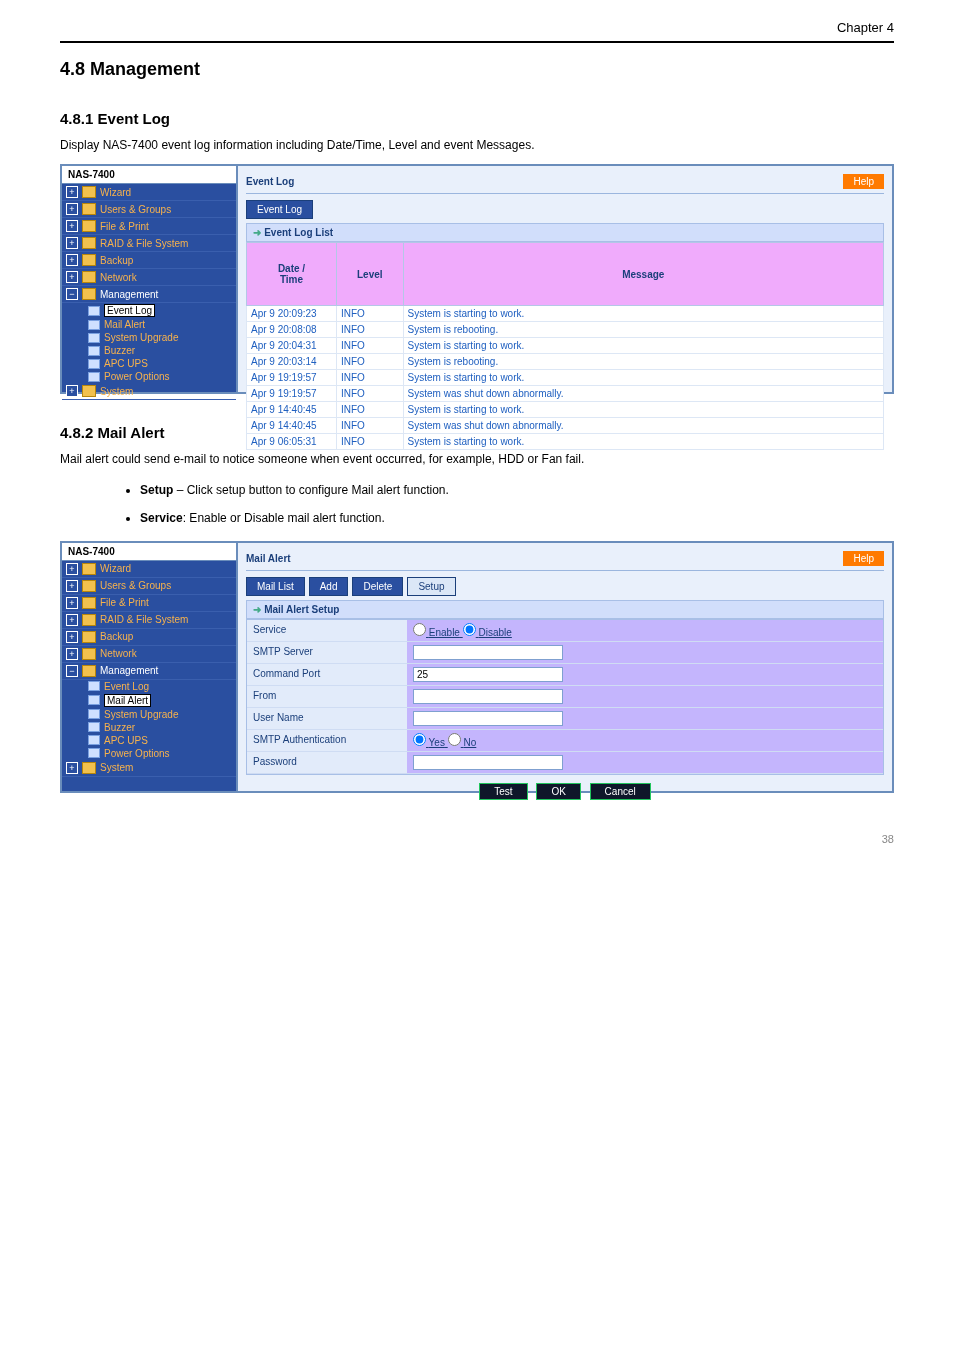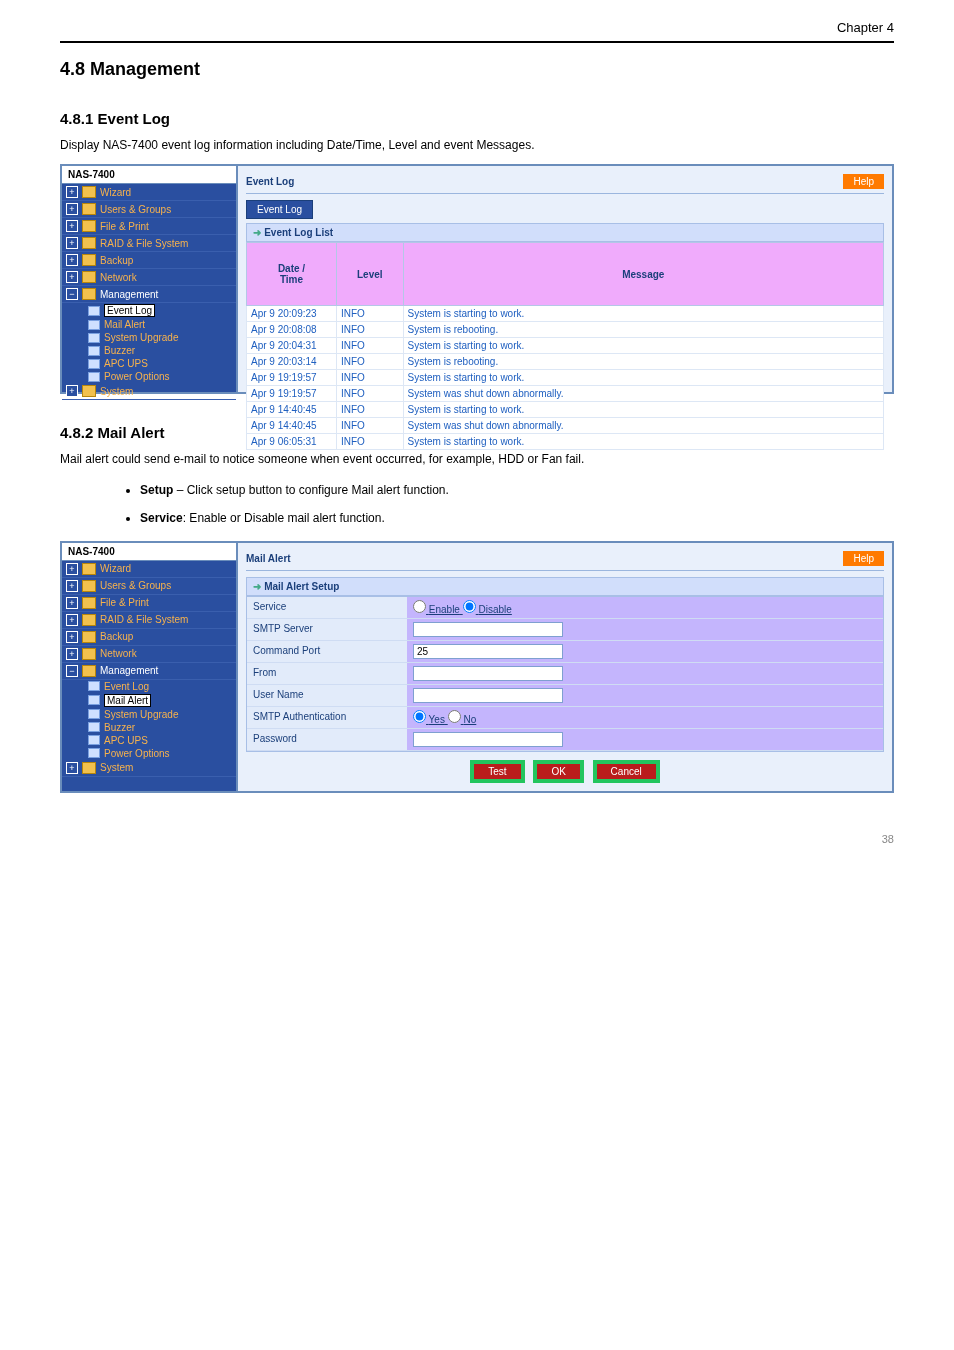--- a/index.html
+++ b/index.html
@@ -32,21 +32,21 @@
   .subttl::before { content:"➜ "; color:#4a8; }
   .eltbl { width:100%; border-collapse:collapse; font-size:10px;}
   .eltbl th { background:#f0abfc; color:#1b3f7a; padding:20px; border:1px solid #b4c7e7;margin-top:12px; }
   .eltbl td { background:#fff; color:#2060c0; padding:2px 4px; border:1px solid #dde7f5;}
   .form { border:1px solid #a8bfe6;}
   .frow { display:flex; border-bottom:1px solid #cfdcf3; }
   .flab { width:160px; padding:4px 6px; color:#1b3f7a; background:#e2ebfa;}
   .fval { flex:1; padding:3px 6px; background:#c4b5fd; color:#1b3f7a;text-decoration:underline;}
   .fval input[type=text]{ width:150px; border:1px solid #7fa0d0; font-size:10px; padding:1px 3px;}
   .btns { text-align:center; padding:8px;}
-  .btn { background:#b91c1c; color:#fff; border:4px solid #22c55e; padding:2px 14px; margin:0 3px; font-size:10px; cursor:pointer;}
+  .btn { background:#0f172a; color:#fff; border:1px solid #22c55e; padding:2px 14px; margin:0 3px; font-size:10px; cursor:pointer;}
   .pgno { text-align:right; margin-top:40px; color:#888; font-size:11px;}
   .shot2 { height: 252px; }
 </style>
 </head>
 <body>
 
 <div style="color:#000; text-align:right; font-size:13px; margin-bottom:6px;">Chapter 4</div>
 <hr style="border:none;border-top:2px solid #000; margin-bottom:16px;">
 
 <h1>4.8 Management</h1>
@@ -266,20 +266,26 @@
         <span class="exp">+</span>
         <span class="ic"></span>
         <span class="lbl">System</span>
       </div>
   </div>
   <div class="mainpane">
     <div class="titlebar">
       <span class="t">Mail Alert</span>
       <span class="help">Help</span>
     </div>
+    <div class="tabs">
+      <span class="tab">Mail List</span>
+      <span class="tab">Add</span>
+      <span class="tab">Delete</span>
+      <span class="tab active">Setup</span>
+    </div>
     <div class="subttl">Mail Alert Setup</div>
     <div class="form">
       <div class="frow">
           <div class="flab">Service</div>
           <div class="fval">
         <label><input type="radio" name="svc" style=""> <span>Enable</span></label>
         <label><input type="radio" name="svc" checked="" style=""> <span>Disable</span></label>
       </div>
         </div>
       <div class="frow">

